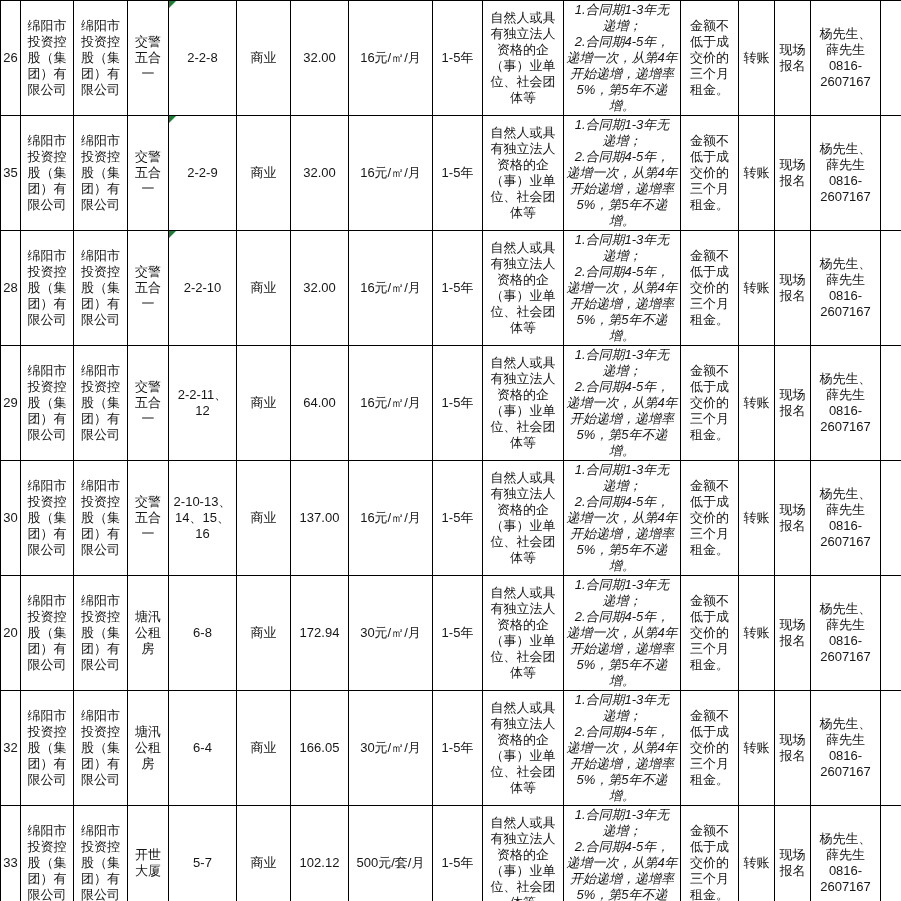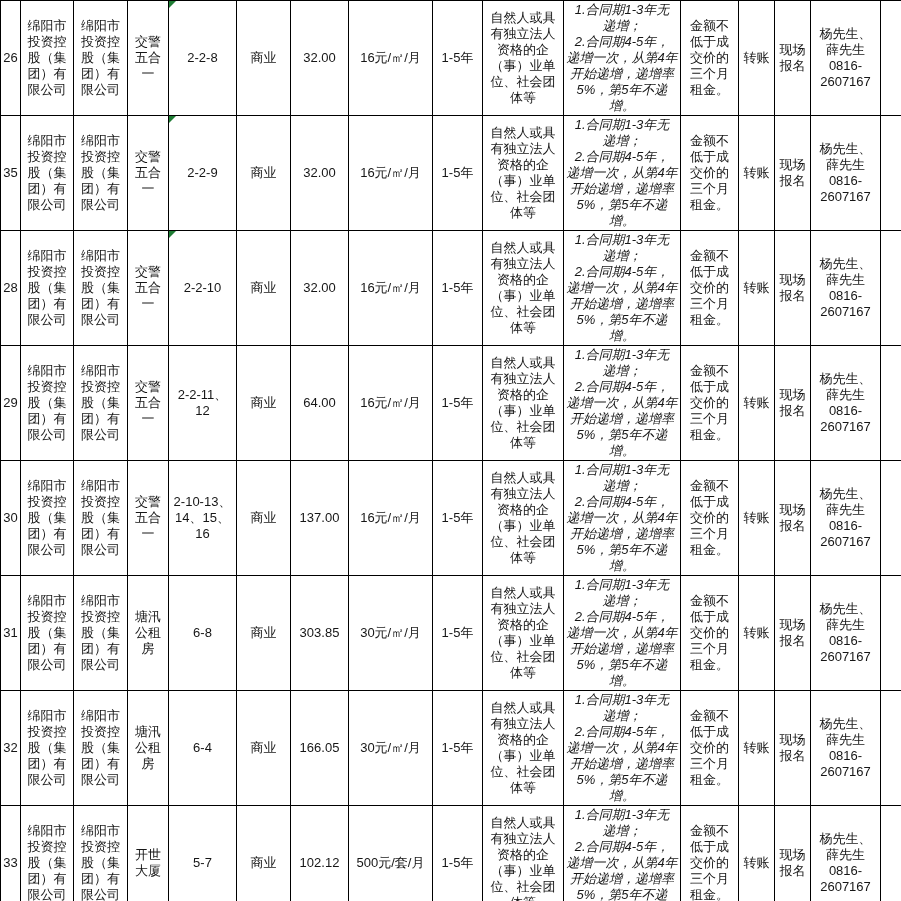--- a/index.html
+++ b/index.html
@@ -291,37 +291,37 @@
     <td><span>转账</span></td>
     <td><span>现场
 报名</span></td>
     <td><span>杨先生、
 薛先生
 0816-
 2607167</span></td>
     <td></td>
   </tr>
       <tr>
-    <td><span>31</span></td>
+    <td><span>20</span></td>
     <td><span>绵阳市
 投资控
 股（集
 团）有
 限公司</span></td>
     <td><span>绵阳市
 投资控
 股（集
 团）有
 限公司</span></td>
     <td><span>塘汛
 公租
 房</span></td>
     <td><span>6-8</span></td>
     <td><span>商业</span></td>
-    <td><span>303.85</span></td>
+    <td><span>172.94</span></td>
     <td><span>30元/㎡/月</span></td>
     <td><span>1-5年</span></td>
     <td class="ta-left"><span>自然人或具
 有独立法人
 资格的企
 （事）业单
 位、社会团
 体等</span></td>
     <td class="ta-left c-terms"><span>1.合同期1-3年无
 递增；

